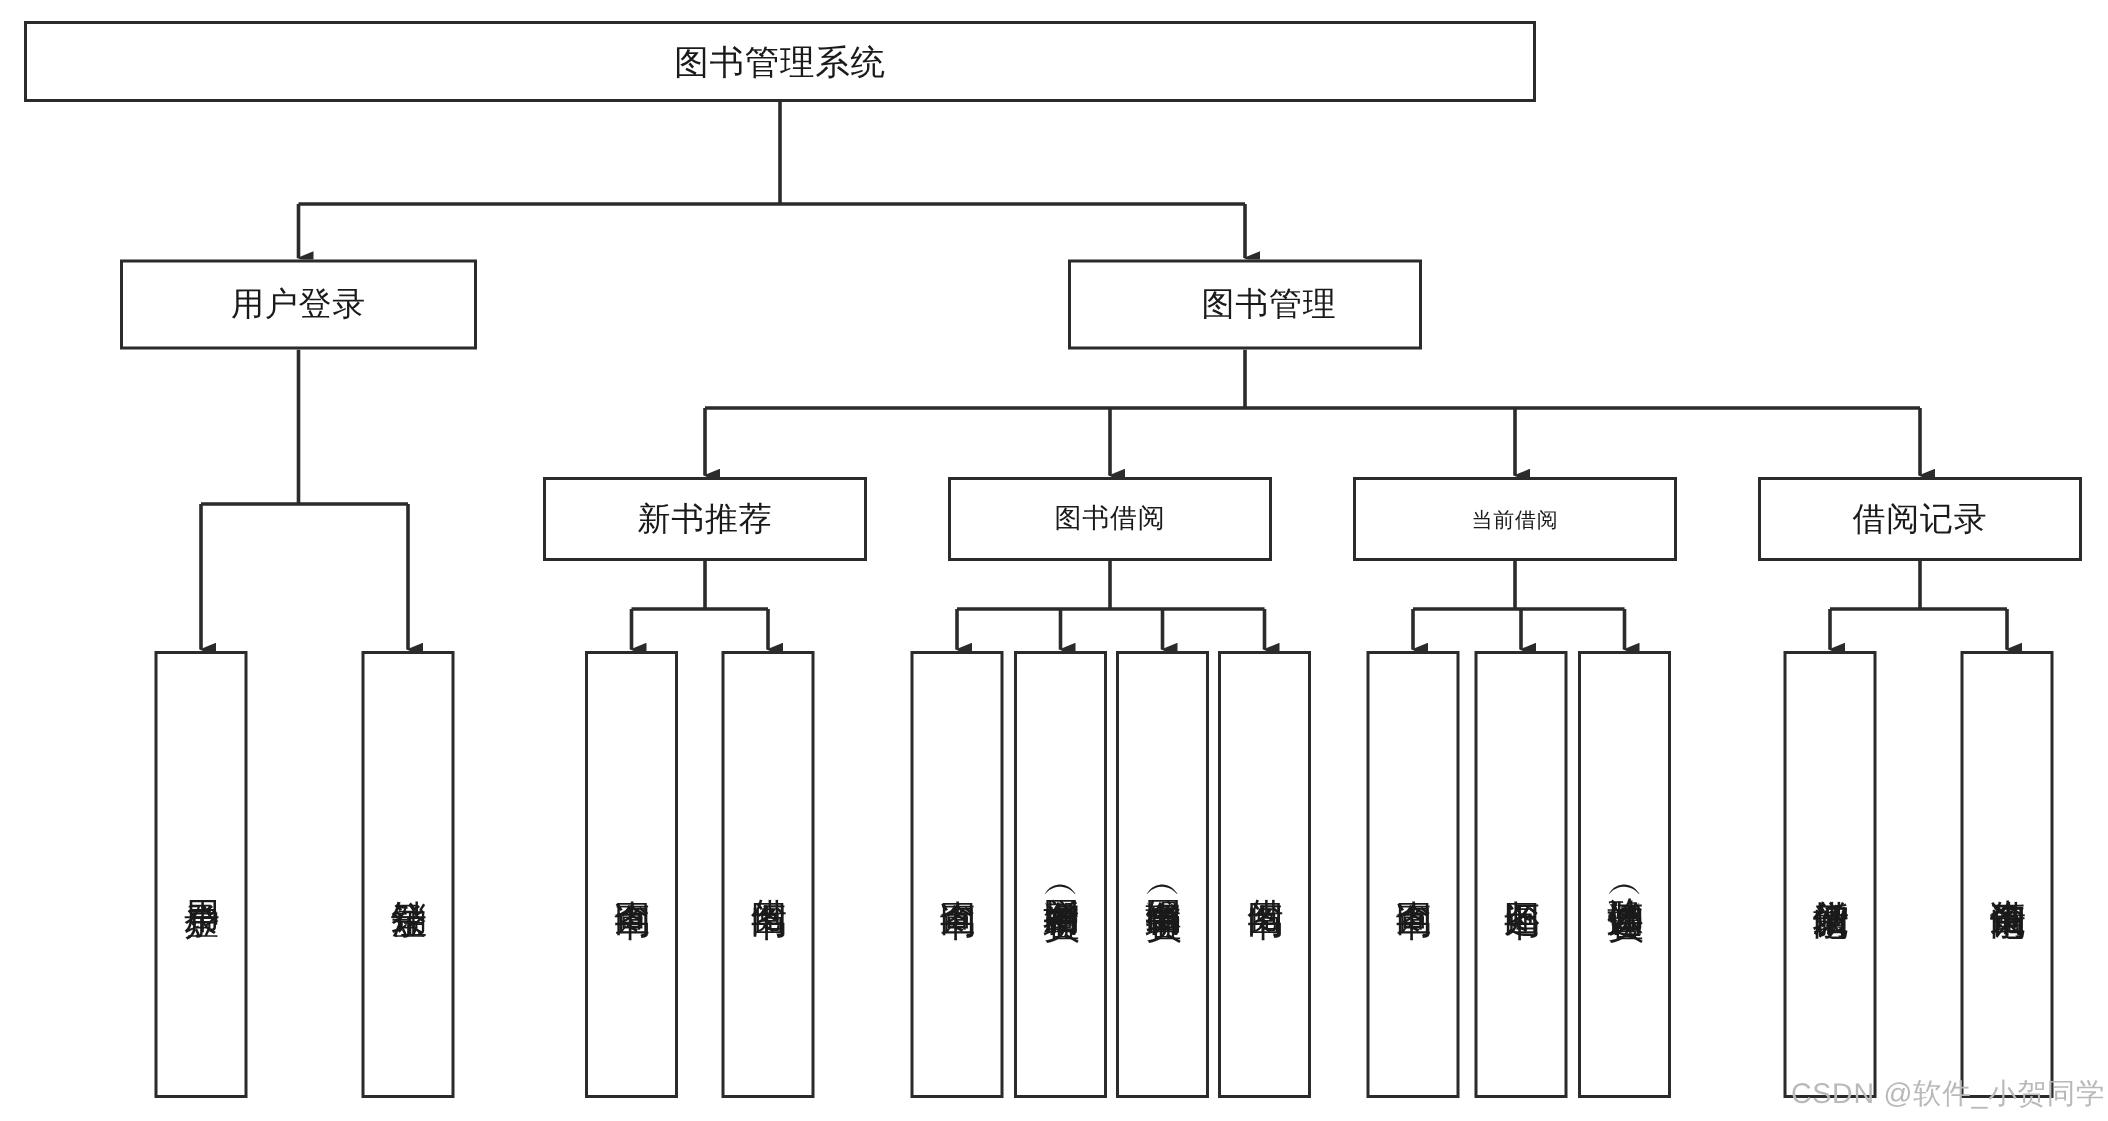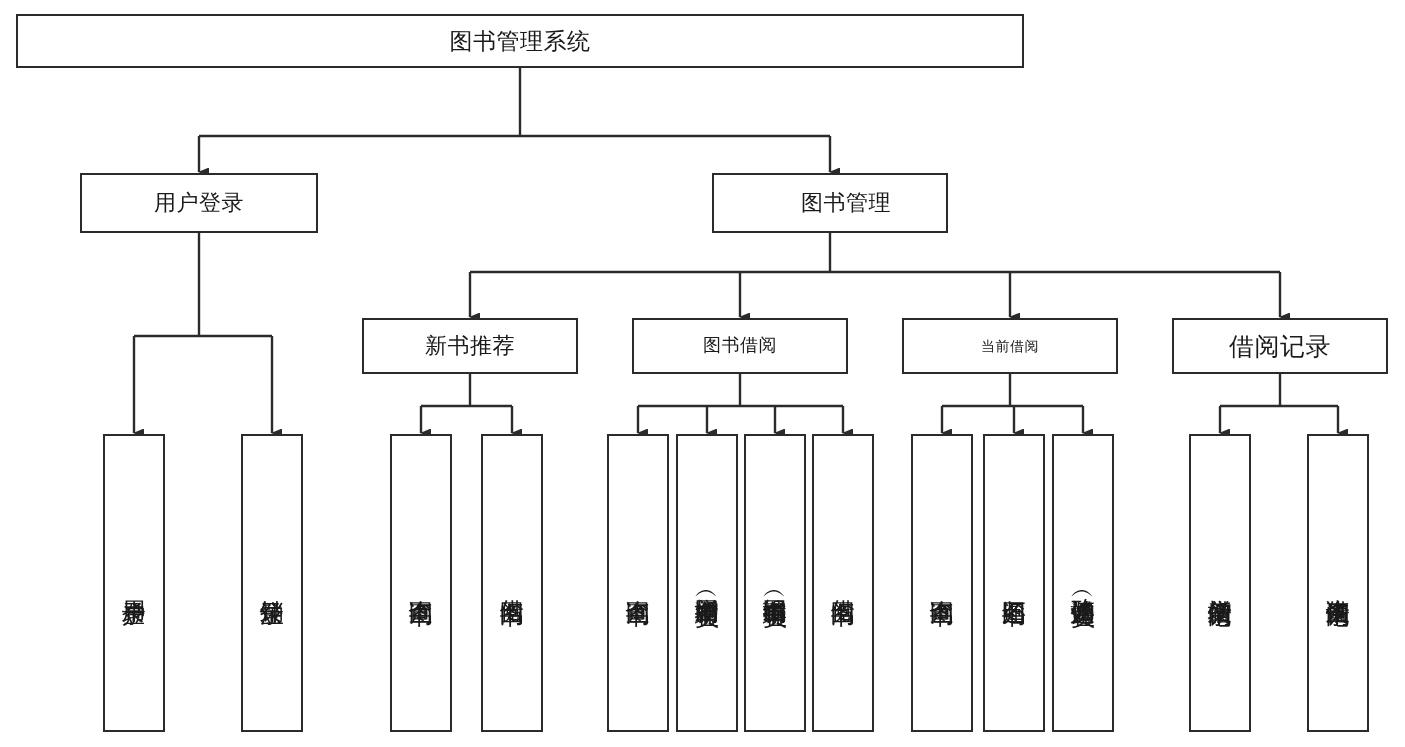--- a/index.html
+++ b/index.html
@@ -121,21 +121,21 @@
       <div class="node horiz" style="left: 362px; top: 318px; width: 216px; height: 56px; border-color: rgb(43, 43, 43); color: rgb(26, 26, 26);">
         <span class="node-label" style="font-size: 22px;">新书推荐</span>
       </div>
       <div class="node horiz" style="left: 632px; top: 318px; width: 216px; height: 56px; border-color: rgb(43, 43, 43); color: rgb(26, 26, 26);">
         <span class="node-label" style="font-size: 18px;">图书借阅</span>
       </div>
       <div class="node horiz" style="left: 902px; top: 318px; width: 216px; height: 56px; border-color: rgb(43, 43, 43); color: rgb(26, 26, 26);">
         <span class="node-label" style="font-size: 14px;">当前借阅</span>
       </div>
       <div class="node horiz" style="left: 1172px; top: 318px; width: 216px; height: 56px; border-color: rgb(43, 43, 43); color: rgb(26, 26, 26);">
-        <span class="node-label" style="font-size: 25px;">借阅记录</span>
+        <span class="node-label" style="font-size: 22px;">借阅记录</span>
       </div>
       <div class="node vert" style="left: 103px; top: 434px; width: 62px; height: 298px; border-color: rgb(43, 43, 43); color: rgb(26, 26, 26);">
         <span class="node-label" style="font-size: 24px;">用户登录</span>
       </div>
       <div class="node vert" style="left: 241px; top: 434px; width: 62px; height: 298px; border-color: rgb(43, 43, 43); color: rgb(26, 26, 26);">
         <span class="node-label" style="font-size: 24px;">注销登录</span>
       </div>
       <div class="node vert" style="left: 390px; top: 434px; width: 62px; height: 298px; border-color: rgb(43, 43, 43); color: rgb(26, 26, 26);">
         <span class="node-label" style="font-size: 24px;">查询图书</span>
       </div>
@@ -164,14 +164,15 @@
         <span class="node-label" style="font-size: 24px;">确认归还（管理员）</span>
       </div>
       <div class="node vert" style="left: 1189px; top: 434px; width: 62px; height: 298px; border-color: rgb(43, 43, 43); color: rgb(26, 26, 26);">
         <span class="node-label" style="font-size: 24px;">新增借阅记录</span>
       </div>
       <div class="node vert" style="left: 1307px; top: 434px; width: 62px; height: 298px; border-color: rgb(43, 43, 43); color: rgb(26, 26, 26);">
         <span class="node-label" style="font-size: 24px;">查询借阅记录</span>
       </div>
     </div>
 
+  <div class="watermark" style="left: 1194px; top: 716px; color: rgb(185, 185, 185);">CSDN @软件_小贺同学</div>
 
 </div>
 
 </body></html>

